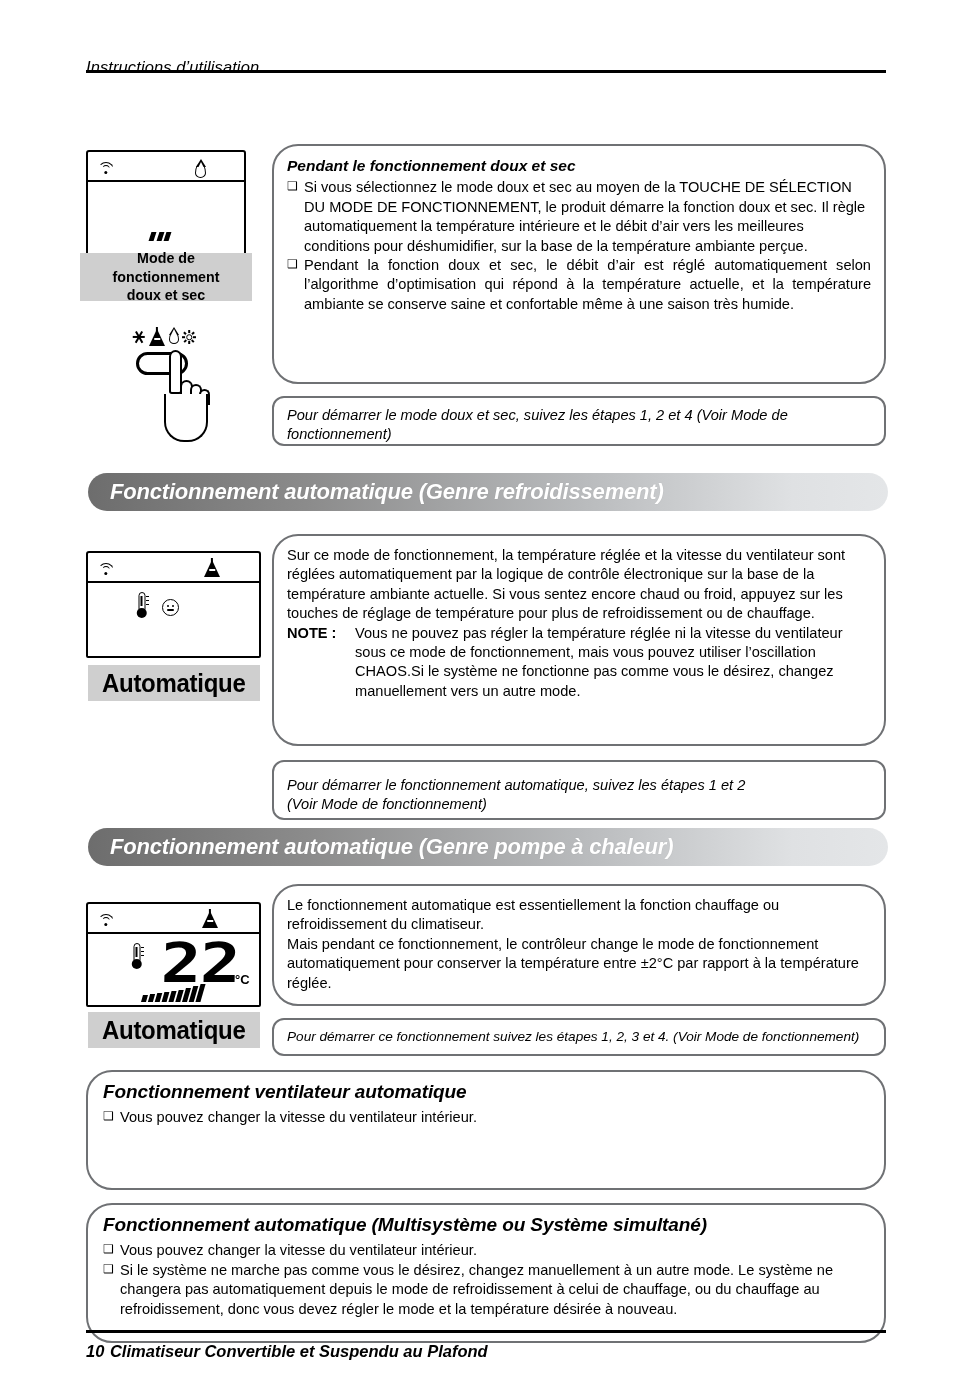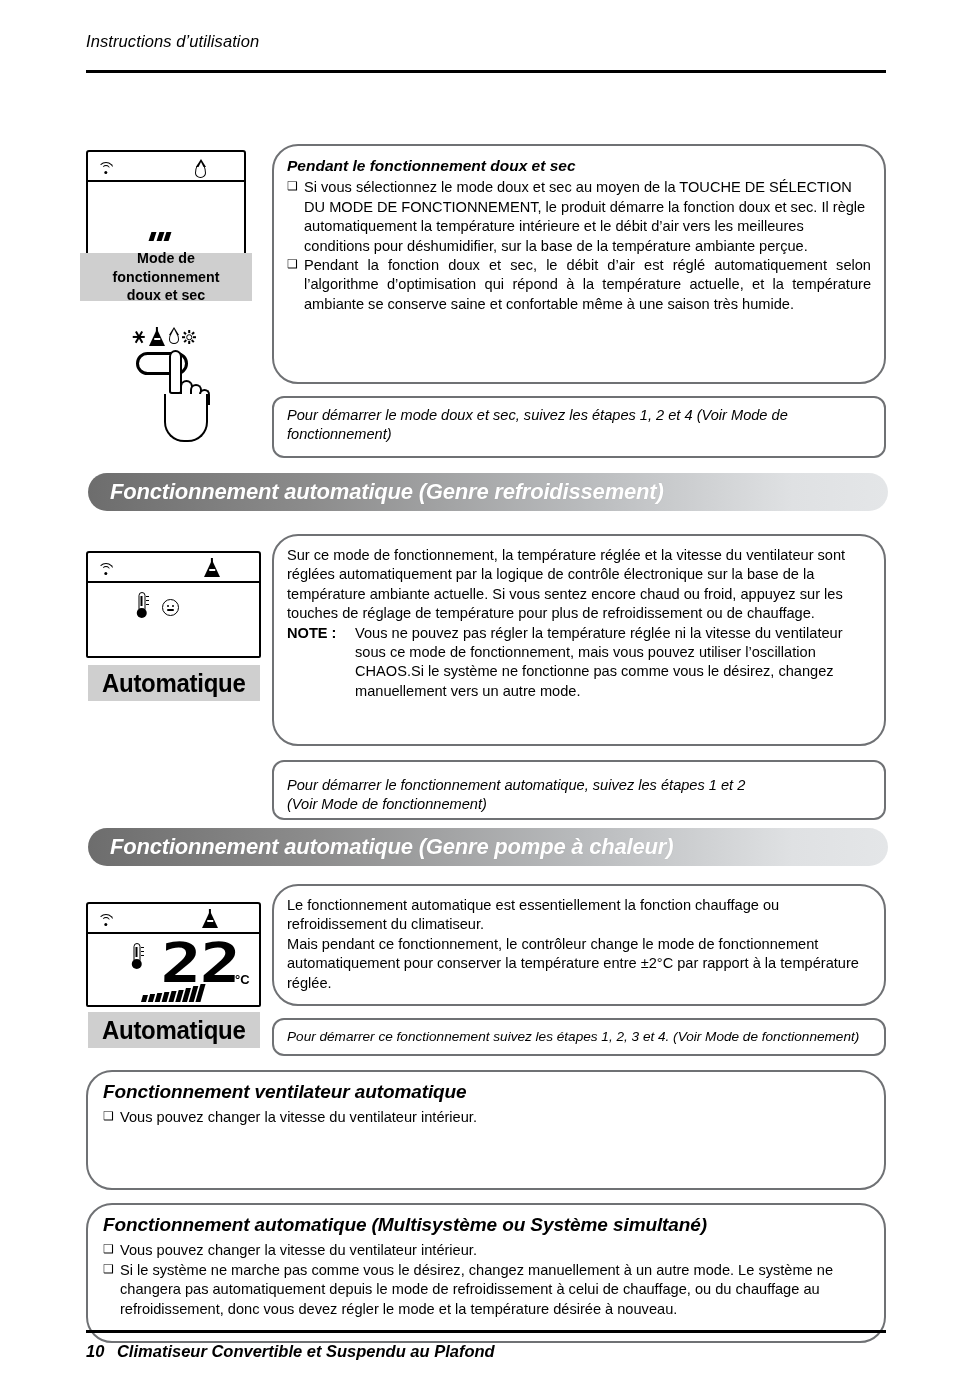--- a/index.html
+++ b/index.html
@@ -7,21 +7,21 @@
     width: 954px; height: 1400px;
     background: #ffffff;
     font-family: "Liberation Sans", sans-serif;
     color: #000;
     overflow: hidden;
   }
   .page { position: relative; width: 954px; height: 1400px; padding: 0; }
 
   
   .runhead {
-    position: absolute; left: 86px; top: 32px;
+    position: absolute; left: 86px; top: 58px;
     font-style: italic; font-size: 16.5px; font-weight: 400;
     letter-spacing: .1px;
   }
   .runrule {
     position: absolute; left: 86px; top: 70px; width: 800px;
     height: 3px; background: #000;
   }
 
   
   .banner {
@@ -214,21 +214,21 @@
   .hand .knuck {
     position:absolute; border:2.2px solid #000; border-bottom:none;
     border-radius:12px 12px 0 0; background:#fff; height:16px;
   }
 
   .footer-rule { position:absolute; left:86px; top:1330px; width:800px; height:2.5px; background:#000; }
   .footer {
     position:absolute; left:86px; top:1342px;
     font-style: italic; font-weight: bold; font-size: 16.5px;
   }
-  .footer .pg { margin-right: 8px; }
+  .footer .pg { margin-right: 1px; }
 </style>
 </head>
 <body>
 
 <div class="page">
 
   <div class="runhead">Instructions d’utilisation</div>
   <div class="runrule"></div>
 
 
@@ -293,21 +293,21 @@
   </div>
 
   <div class="rbox" style="left:272px; top:144px; width:614px; height:240px; padding:10px 13px 0 13px;">
     <div class="btxt">
       <div class="boxhead">Pendant le fonctionnement doux et sec</div>
       <div class="bullet-line">Si vous sélectionnez le mode doux et sec au moyen de la TOUCHE DE SÉLECTION DU MODE DE FONCTIONNEMENT, le produit démarre la fonction doux et sec. Il règle automatiquement la température intérieure et le débit d’air vers les meilleures conditions pour déshumidifier, sur la base de la température ambiante perçue.</div>
       <div class="bullet-line" style="text-align:justify;">Pendant la fonction doux et sec, le débit d’air est réglé automatiquement selon l’algorithme d’optimisation qui répond à la température actuelle, et la température ambiante se conserve saine et confortable même à une saison très humide.</div>
     </div>
   </div>
 
-  <div class="rbox tight" style="left:272px; top:396px; width:614px; height:62px; padding:8px 13px;">
+  <div class="rbox tight" style="left:272px; top:396px; width:614px; height:50px; padding:8px 13px;">
     <div class="btxt ital">Pour démarrer le mode doux et sec, suivez les étapes 1, 2 et 4 (Voir Mode de fonctionnement)</div>
   </div>
 
   <div class="banner" style="top:473px;">
     <span>Fonctionnement automatique (Genre refroidissement)</span>
   </div>
 
   <div class="lcd-wrap" style="left:86px; top:551px;">
     <div class="lcd" style="width:175px;height:107px;">
       <div class="lcd-top">

